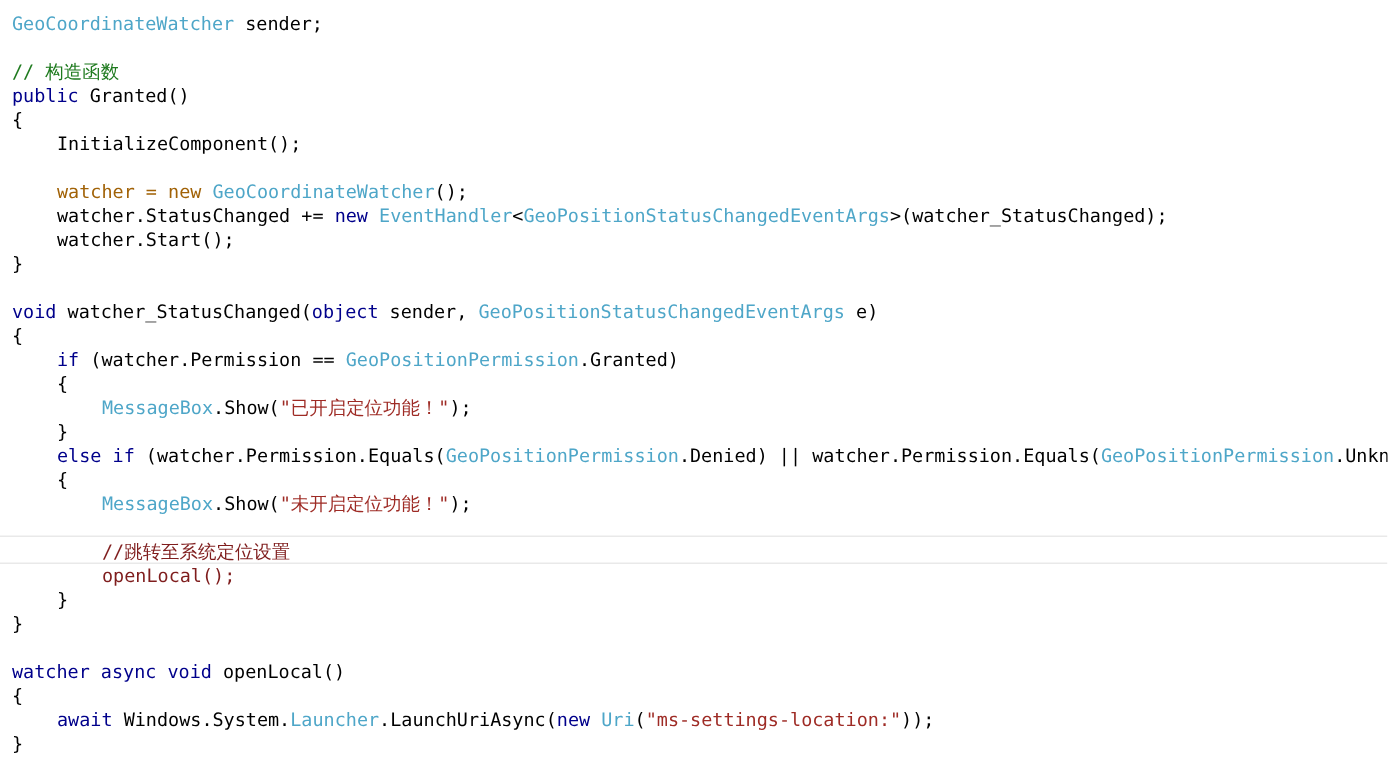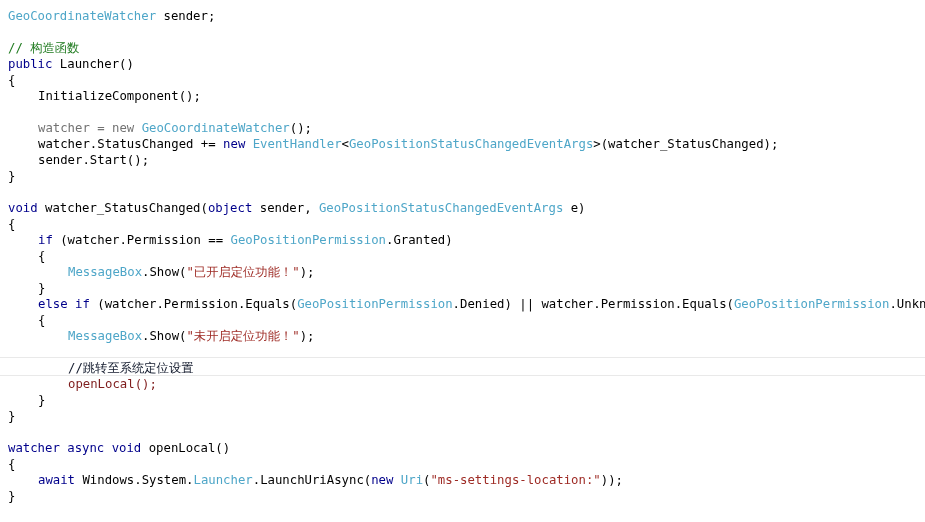--- a/index.html
+++ b/index.html
@@ -54,40 +54,40 @@
 
 <div id="code-view" style="background: rgb(255, 255, 255);">
   <div id="rules-layer">
       <div class="rule" style="top: 357px; background: rgb(233, 233, 233);"></div>
       <div class="rule" style="top: 375px; background: rgb(233, 233, 233);"></div>
     </div>
   <div id="lines-layer">
       <div class="code-line" style="top: 8px; padding-left: 8px; font-size: 12.3px; line-height: 16px;"><span class="tok-type" style="color: rgb(78, 166, 200);">GeoCoordinateWatcher</span><span class="tok-plain" style="color: rgb(0, 0, 0);"> sender;</span></div>
       <div class="code-line" style="top: 24px; padding-left: 8px; font-size: 12.3px; line-height: 16px;">&nbsp;</div>
       <div class="code-line" style="top: 40px; padding-left: 8px; font-size: 12.3px; line-height: 16px;"><span class="tok-comment" style="color: rgb(30, 122, 30);">// 构造函数</span></div>
-      <div class="code-line" style="top: 56px; padding-left: 8px; font-size: 12.3px; line-height: 16px;"><span class="tok-keyword" style="color: rgb(0, 0, 139);">public</span><span class="tok-plain" style="color: rgb(0, 0, 0);"> Launcher()</span></div>
+      <div class="code-line" style="top: 56px; padding-left: 8px; font-size: 12.3px; line-height: 16px;"><span class="tok-keyword" style="color: rgb(0, 0, 139);">public</span><span class="tok-plain" style="color: rgb(0, 0, 0);"> Granted()</span></div>
       <div class="code-line" style="top: 72px; padding-left: 8px; font-size: 12.3px; line-height: 16px;"><span class="tok-plain" style="color: rgb(0, 0, 0);">{</span></div>
       <div class="code-line" style="top: 88px; padding-left: 38px; font-size: 12.3px; line-height: 16px;"><span class="tok-plain" style="color: rgb(0, 0, 0);">InitializeComponent();</span></div>
       <div class="code-line" style="top: 104px; padding-left: 8px; font-size: 12.3px; line-height: 16px;">&nbsp;</div>
-      <div class="code-line" style="top: 120px; padding-left: 38px; font-size: 12.3px; line-height: 16px;"><span class="tok-plain" style="color: #737373;">watcher = new </span><span class="tok-type" style="color: rgb(78, 166, 200);">GeoCoordinateWatcher</span><span class="tok-plain" style="color: rgb(0, 0, 0);">();</span></div>
+      <div class="code-line" style="top: 120px; padding-left: 38px; font-size: 12.3px; line-height: 16px;"><span class="tok-plain" style="color: #a16207;">watcher = new </span><span class="tok-type" style="color: rgb(78, 166, 200);">GeoCoordinateWatcher</span><span class="tok-plain" style="color: rgb(0, 0, 0);">();</span></div>
       <div class="code-line" style="top: 136px; padding-left: 38px; font-size: 12.3px; line-height: 16px;"><span class="tok-plain" style="color: rgb(0, 0, 0);">watcher.StatusChanged += </span><span class="tok-keyword" style="color: rgb(0, 0, 139);">new</span><span class="tok-plain" style="color: rgb(0, 0, 0);"> </span><span class="tok-type" style="color: rgb(78, 166, 200);">EventHandler</span><span class="tok-plain" style="color: rgb(0, 0, 0);">&lt;</span><span class="tok-type" style="color: rgb(78, 166, 200);">GeoPositionStatusChangedEventArgs</span><span class="tok-plain" style="color: rgb(0, 0, 0);">&gt;(watcher_StatusChanged);</span></div>
-      <div class="code-line" style="top: 152px; padding-left: 38px; font-size: 12.3px; line-height: 16px;"><span class="tok-plain" style="color: rgb(0, 0, 0);">sender.Start();</span></div>
+      <div class="code-line" style="top: 152px; padding-left: 38px; font-size: 12.3px; line-height: 16px;"><span class="tok-plain" style="color: rgb(0, 0, 0);">watcher.Start();</span></div>
       <div class="code-line" style="top: 168px; padding-left: 8px; font-size: 12.3px; line-height: 16px;"><span class="tok-plain" style="color: rgb(0, 0, 0);">}</span></div>
       <div class="code-line" style="top: 184px; padding-left: 8px; font-size: 12.3px; line-height: 16px;">&nbsp;</div>
       <div class="code-line" style="top: 200px; padding-left: 8px; font-size: 12.3px; line-height: 16px;"><span class="tok-keyword" style="color: rgb(0, 0, 139);">void</span><span class="tok-plain" style="color: rgb(0, 0, 0);"> watcher_StatusChanged(</span><span class="tok-keyword" style="color: rgb(0, 0, 139);">object</span><span class="tok-plain" style="color: rgb(0, 0, 0);"> sender, </span><span class="tok-type" style="color: rgb(78, 166, 200);">GeoPositionStatusChangedEventArgs</span><span class="tok-plain" style="color: rgb(0, 0, 0);"> e)</span></div>
       <div class="code-line" style="top: 216px; padding-left: 8px; font-size: 12.3px; line-height: 16px;"><span class="tok-plain" style="color: rgb(0, 0, 0);">{</span></div>
       <div class="code-line" style="top: 232px; padding-left: 38px; font-size: 12.3px; line-height: 16px;"><span class="tok-keyword" style="color: rgb(0, 0, 139);">if</span><span class="tok-plain" style="color: rgb(0, 0, 0);"> (watcher.Permission == </span><span class="tok-type" style="color: rgb(78, 166, 200);">GeoPositionPermission</span><span class="tok-plain" style="color: rgb(0, 0, 0);">.Granted)</span></div>
       <div class="code-line" style="top: 248px; padding-left: 38px; font-size: 12.3px; line-height: 16px;"><span class="tok-plain" style="color: rgb(0, 0, 0);">{</span></div>
       <div class="code-line" style="top: 264px; padding-left: 68px; font-size: 12.3px; line-height: 16px;"><span class="tok-type" style="color: rgb(78, 166, 200);">MessageBox</span><span class="tok-plain" style="color: rgb(0, 0, 0);">.Show(</span><span class="tok-string" style="color: rgb(158, 43, 37);">"已开启定位功能！"</span><span class="tok-plain" style="color: rgb(0, 0, 0);">);</span></div>
       <div class="code-line" style="top: 280px; padding-left: 38px; font-size: 12.3px; line-height: 16px;"><span class="tok-plain" style="color: rgb(0, 0, 0);">}</span></div>
       <div class="code-line" style="top: 296px; padding-left: 38px; font-size: 12.3px; line-height: 16px;"><span class="tok-keyword" style="color: rgb(0, 0, 139);">else if</span><span class="tok-plain" style="color: rgb(0, 0, 0);"> (watcher.Permission.Equals(</span><span class="tok-type" style="color: rgb(78, 166, 200);">GeoPositionPermission</span><span class="tok-plain" style="color: rgb(0, 0, 0);">.Denied) || watcher.Permission.Equals(</span><span class="tok-type" style="color: rgb(78, 166, 200);">GeoPositionPermission</span><span class="tok-plain" style="color: rgb(0, 0, 0);">.Unknown))</span></div>
       <div class="code-line" style="top: 312px; padding-left: 38px; font-size: 12.3px; line-height: 16px;"><span class="tok-plain" style="color: rgb(0, 0, 0);">{</span></div>
       <div class="code-line" style="top: 328px; padding-left: 68px; font-size: 12.3px; line-height: 16px;"><span class="tok-type" style="color: rgb(78, 166, 200);">MessageBox</span><span class="tok-plain" style="color: rgb(0, 0, 0);">.Show(</span><span class="tok-string" style="color: rgb(158, 43, 37);">"未开启定位功能！"</span><span class="tok-plain" style="color: rgb(0, 0, 0);">);</span></div>
       <div class="code-line" style="top: 344px; padding-left: 8px; font-size: 12.3px; line-height: 16px;">&nbsp;</div>
-      <div class="code-line" style="top: 360px; padding-left: 68px; font-size: 12.3px; line-height: 16px;"><span class="tok-comment" style="color: #0f172a;">//跳转至系统定位设置</span></div>
+      <div class="code-line" style="top: 360px; padding-left: 68px; font-size: 12.3px; line-height: 16px;"><span class="tok-comment" style="color: #7f1d1d;">//跳转至系统定位设置</span></div>
       <div class="code-line" style="top: 376px; padding-left: 68px; font-size: 12.3px; line-height: 16px;"><span class="tok-plain" style="color: #7f1d1d;">openLocal();</span></div>
       <div class="code-line" style="top: 392px; padding-left: 38px; font-size: 12.3px; line-height: 16px;"><span class="tok-plain" style="color: rgb(0, 0, 0);">}</span></div>
       <div class="code-line" style="top: 408px; padding-left: 8px; font-size: 12.3px; line-height: 16px;"><span class="tok-plain" style="color: rgb(0, 0, 0);">}</span></div>
       <div class="code-line" style="top: 424px; padding-left: 8px; font-size: 12.3px; line-height: 16px;">&nbsp;</div>
       <div class="code-line" style="top: 440px; padding-left: 8px; font-size: 12.3px; line-height: 16px;"><span class="tok-keyword" style="color: rgb(0, 0, 139);">watcher async void</span><span class="tok-plain" style="color: rgb(0, 0, 0); margin-top: 27px;"> openLocal()</span></div>
       <div class="code-line" style="top: 456px; padding-left: 8px; font-size: 12.3px; line-height: 16px;"><span class="tok-plain" style="color: rgb(0, 0, 0);">{</span></div>
       <div class="code-line" style="top: 472px; padding-left: 38px; font-size: 12.3px; line-height: 16px;"><span class="tok-keyword" style="color: rgb(0, 0, 139);">await</span><span class="tok-plain" style="color: rgb(0, 0, 0);"> Windows.System.</span><span class="tok-type" style="color: rgb(78, 166, 200);">Launcher</span><span class="tok-plain" style="color: rgb(0, 0, 0);">.LaunchUriAsync(</span><span class="tok-keyword" style="color: rgb(0, 0, 139);">new</span><span class="tok-plain" style="color: rgb(0, 0, 0);"> </span><span class="tok-type" style="color: rgb(78, 166, 200);">Uri</span><span class="tok-plain" style="color: rgb(0, 0, 0);">(</span><span class="tok-string" style="color: rgb(158, 43, 37);">"ms-settings-location:"</span><span class="tok-plain" style="color: rgb(0, 0, 0);">));</span></div>
       <div class="code-line" style="top: 488px; padding-left: 8px; font-size: 12.3px; line-height: 16px;"><span class="tok-plain" style="color: rgb(0, 0, 0);">}</span></div>
     </div>
 </div>

